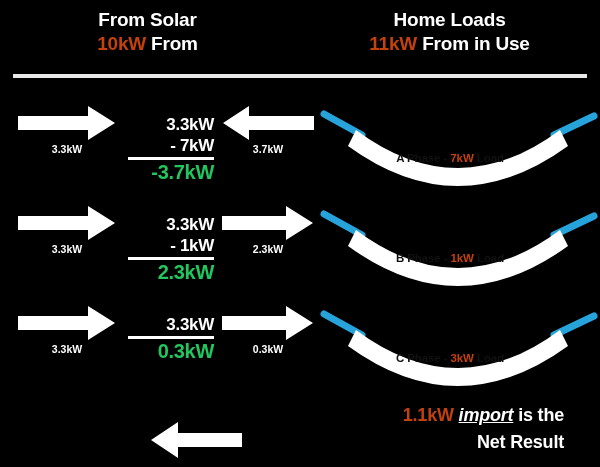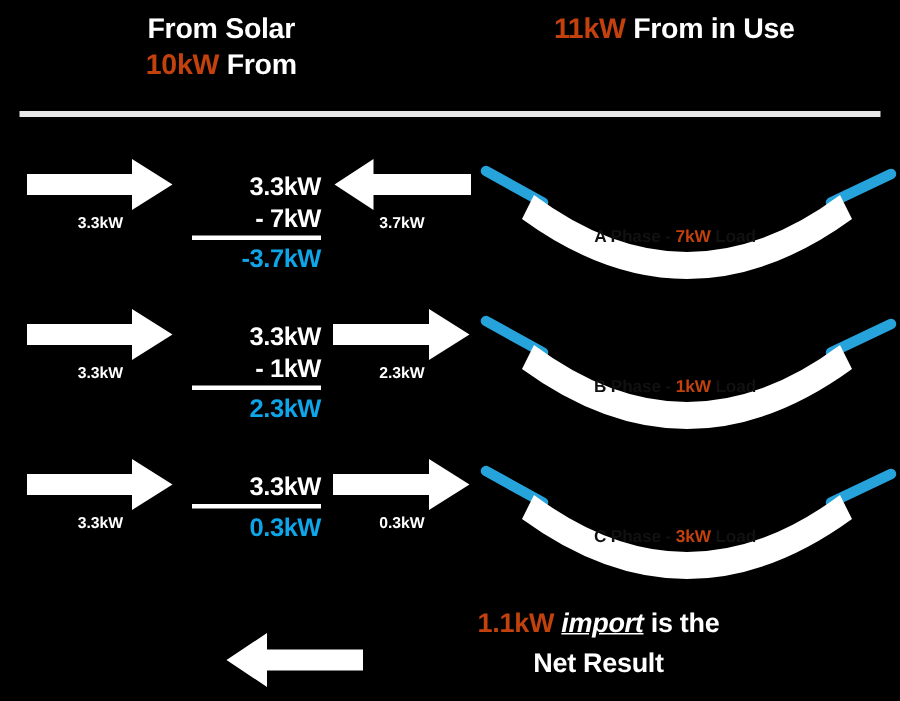--- a/index.html
+++ b/index.html
@@ -100,25 +100,25 @@
     letter-spacing: -0.3px;
     white-space: nowrap;
   }
   .calc-rule {
     height: 3px;
     background: #ffffff;
     margin: 1px 0 2px 0;
     width: 100%;
   }
   .calc-result {
-    font-size: 17px;
+    font-size: 20px;
     font-weight: bold;
     line-height: 21px;
     letter-spacing: -0.3px;
-    color: #0ea5e9;
+    color: #22c55e;
     white-space: nowrap;
   }
 
   
   .phase {
     position: absolute;
     left: 316px;
     top: 2px;
     width: 284px;
     height: 86px;
@@ -149,21 +149,21 @@
   .footer-arrow {
     position: absolute;
     left: 150px;
     top: 20px;
   }
   .footer-text {
     position: absolute;
     left: 234px;
     top: 2px;
     width: 330px;
-    text-align: center;
+    text-align: right;
     font-size: 18px;
     font-weight: bold;
     line-height: 27px;
     letter-spacing: -0.2px;
   }
   .ital-under {
     font-style: italic;
     text-decoration: underline;
   }
 </style>
@@ -171,20 +171,21 @@
 <body>
 
 <div id="stage">
 
   <div class="hdr hdr-left">
     <div class="hdr-line1">From Solar</div>
     <div class="hdr-line2"><span class="accent">10kW</span><span> From</span></div>
   </div>
 
   <div class="hdr hdr-right">
+    <div class="hdr-line1">Home Loads</div>
     <div class="hdr-line2"><span class="accent">11kW</span><span> From in Use</span></div>
   </div>
 
   <div class="divider"></div>
 
   <div class="row" id="row-a">
 
     <div class="arrow-wrap arrow-left-col">
       <svg class="arrow-svg" width="98" height="38" viewBox="0 0 98 38">
         <path d="M0 12 L70 12 L70 2 L97 19 L70 36 L70 26 L0 26 Z" fill="#ffffff"></path>

